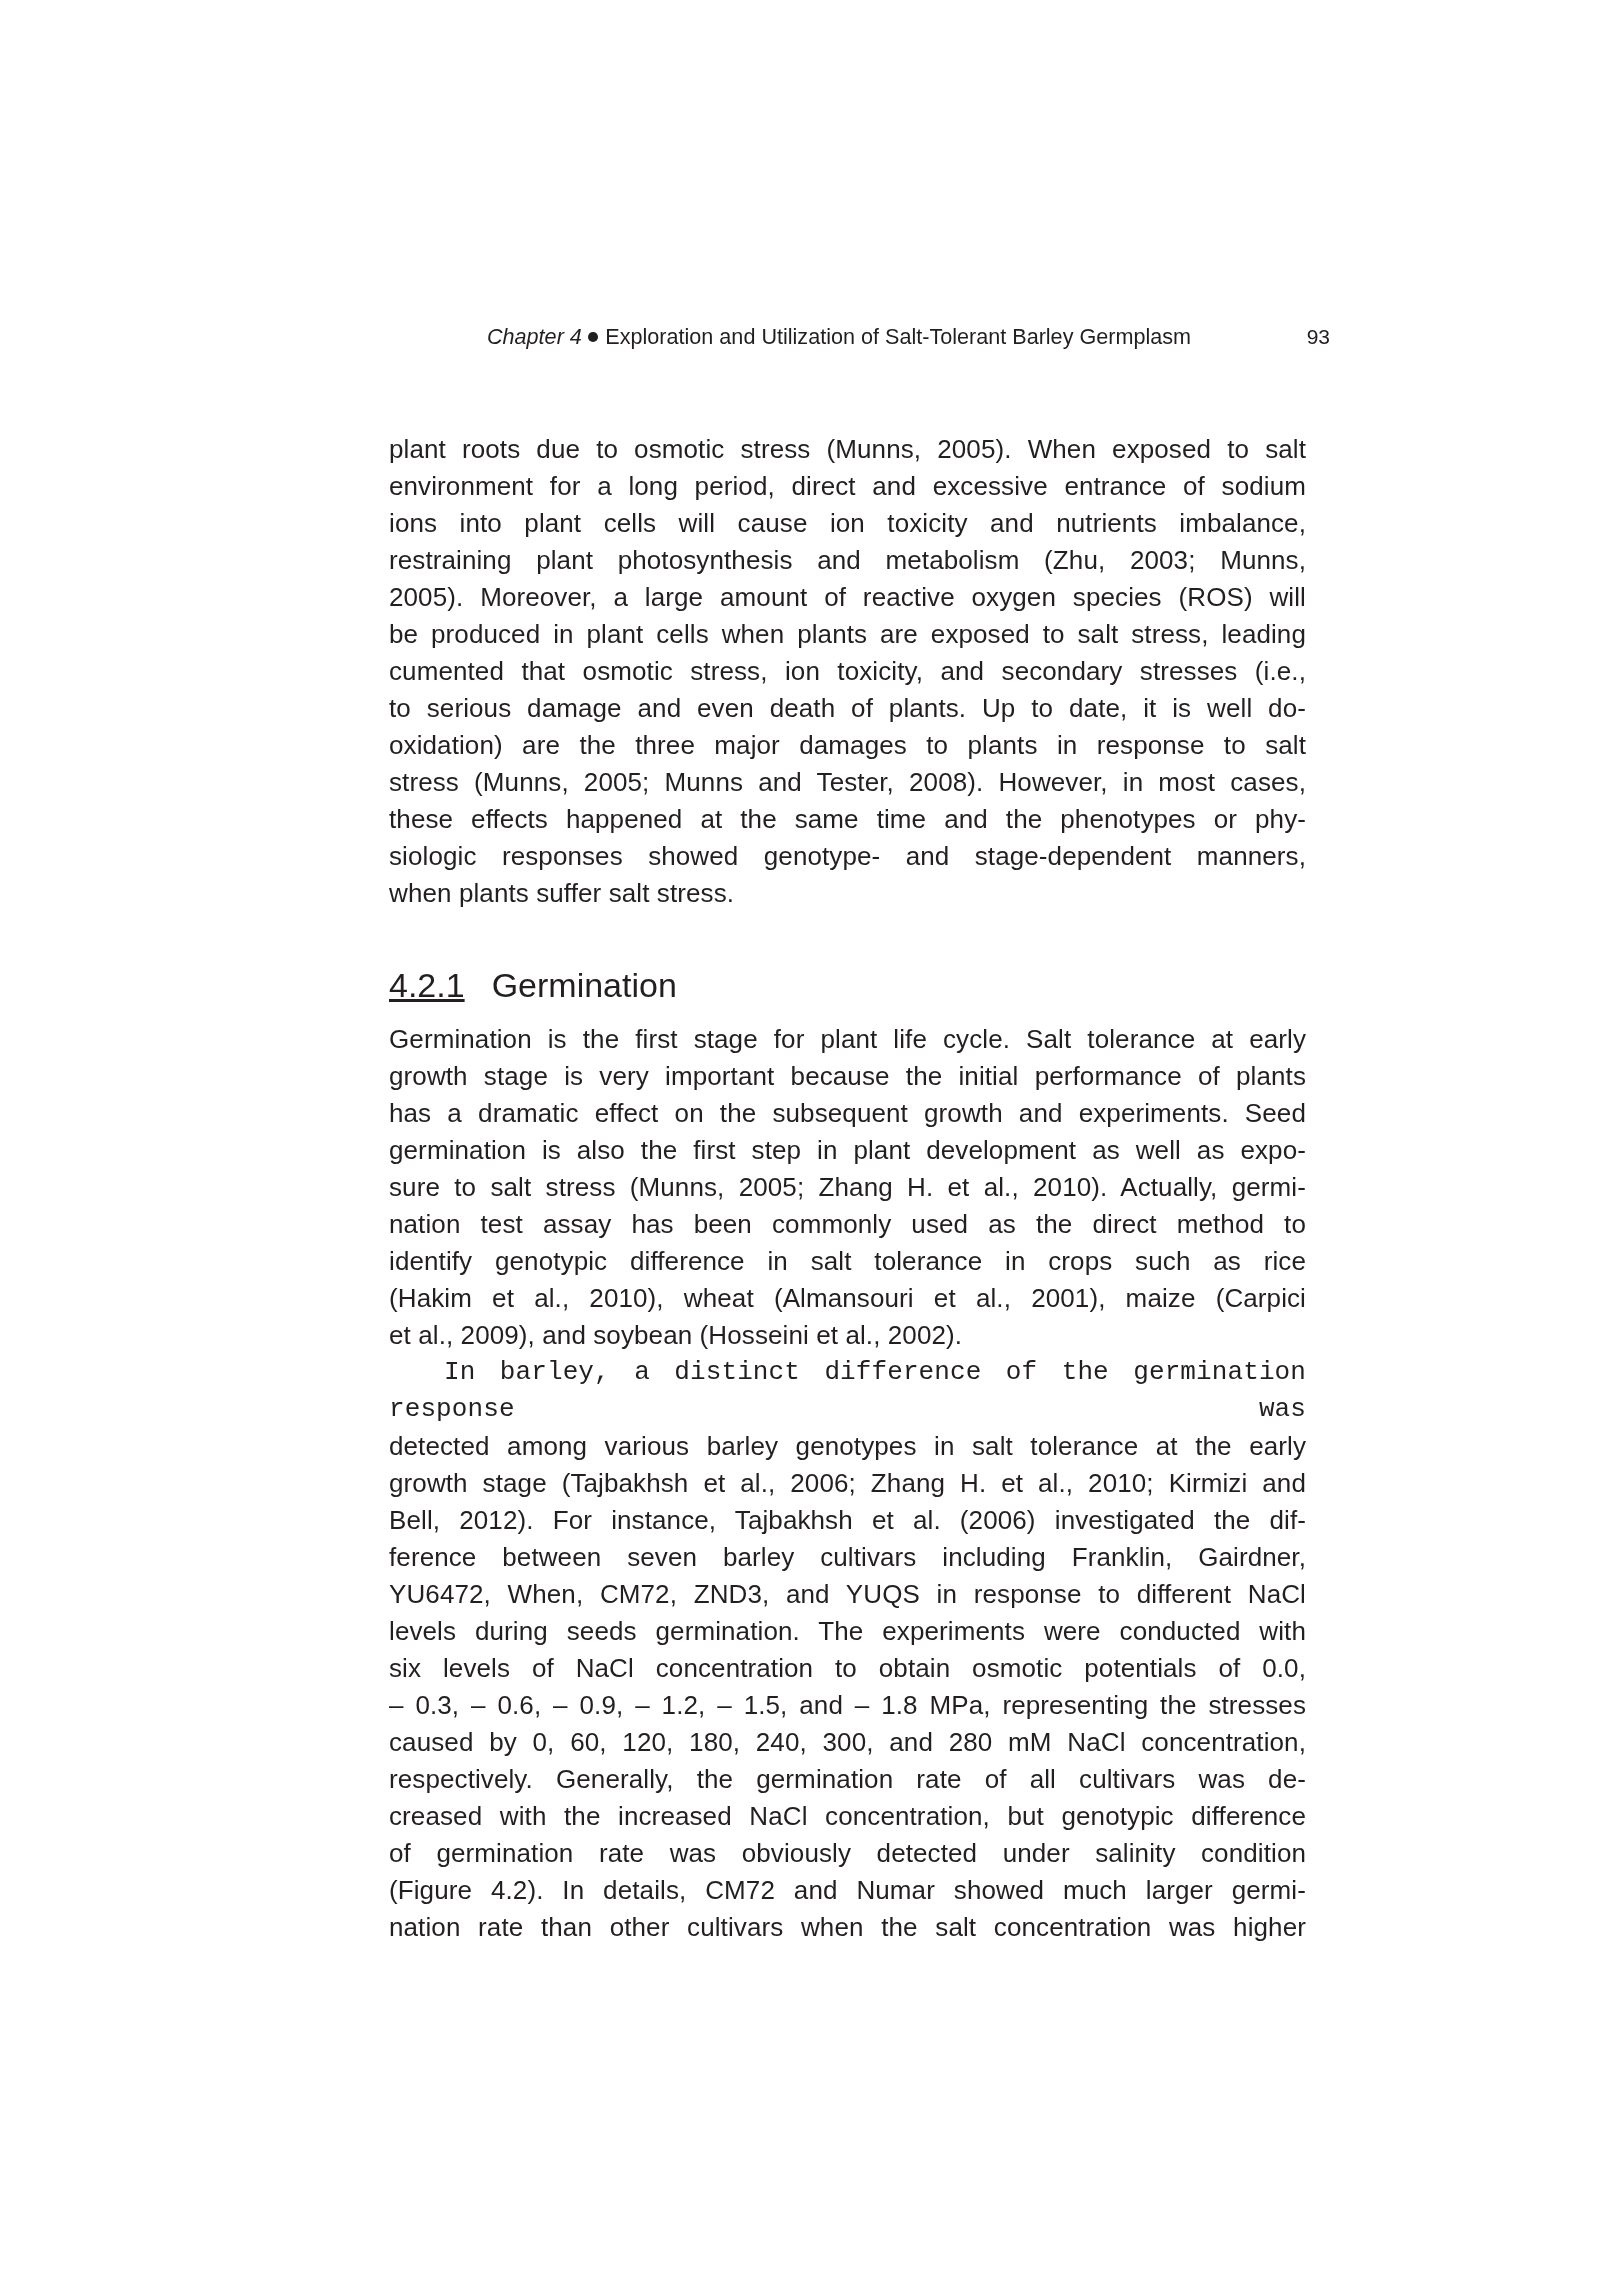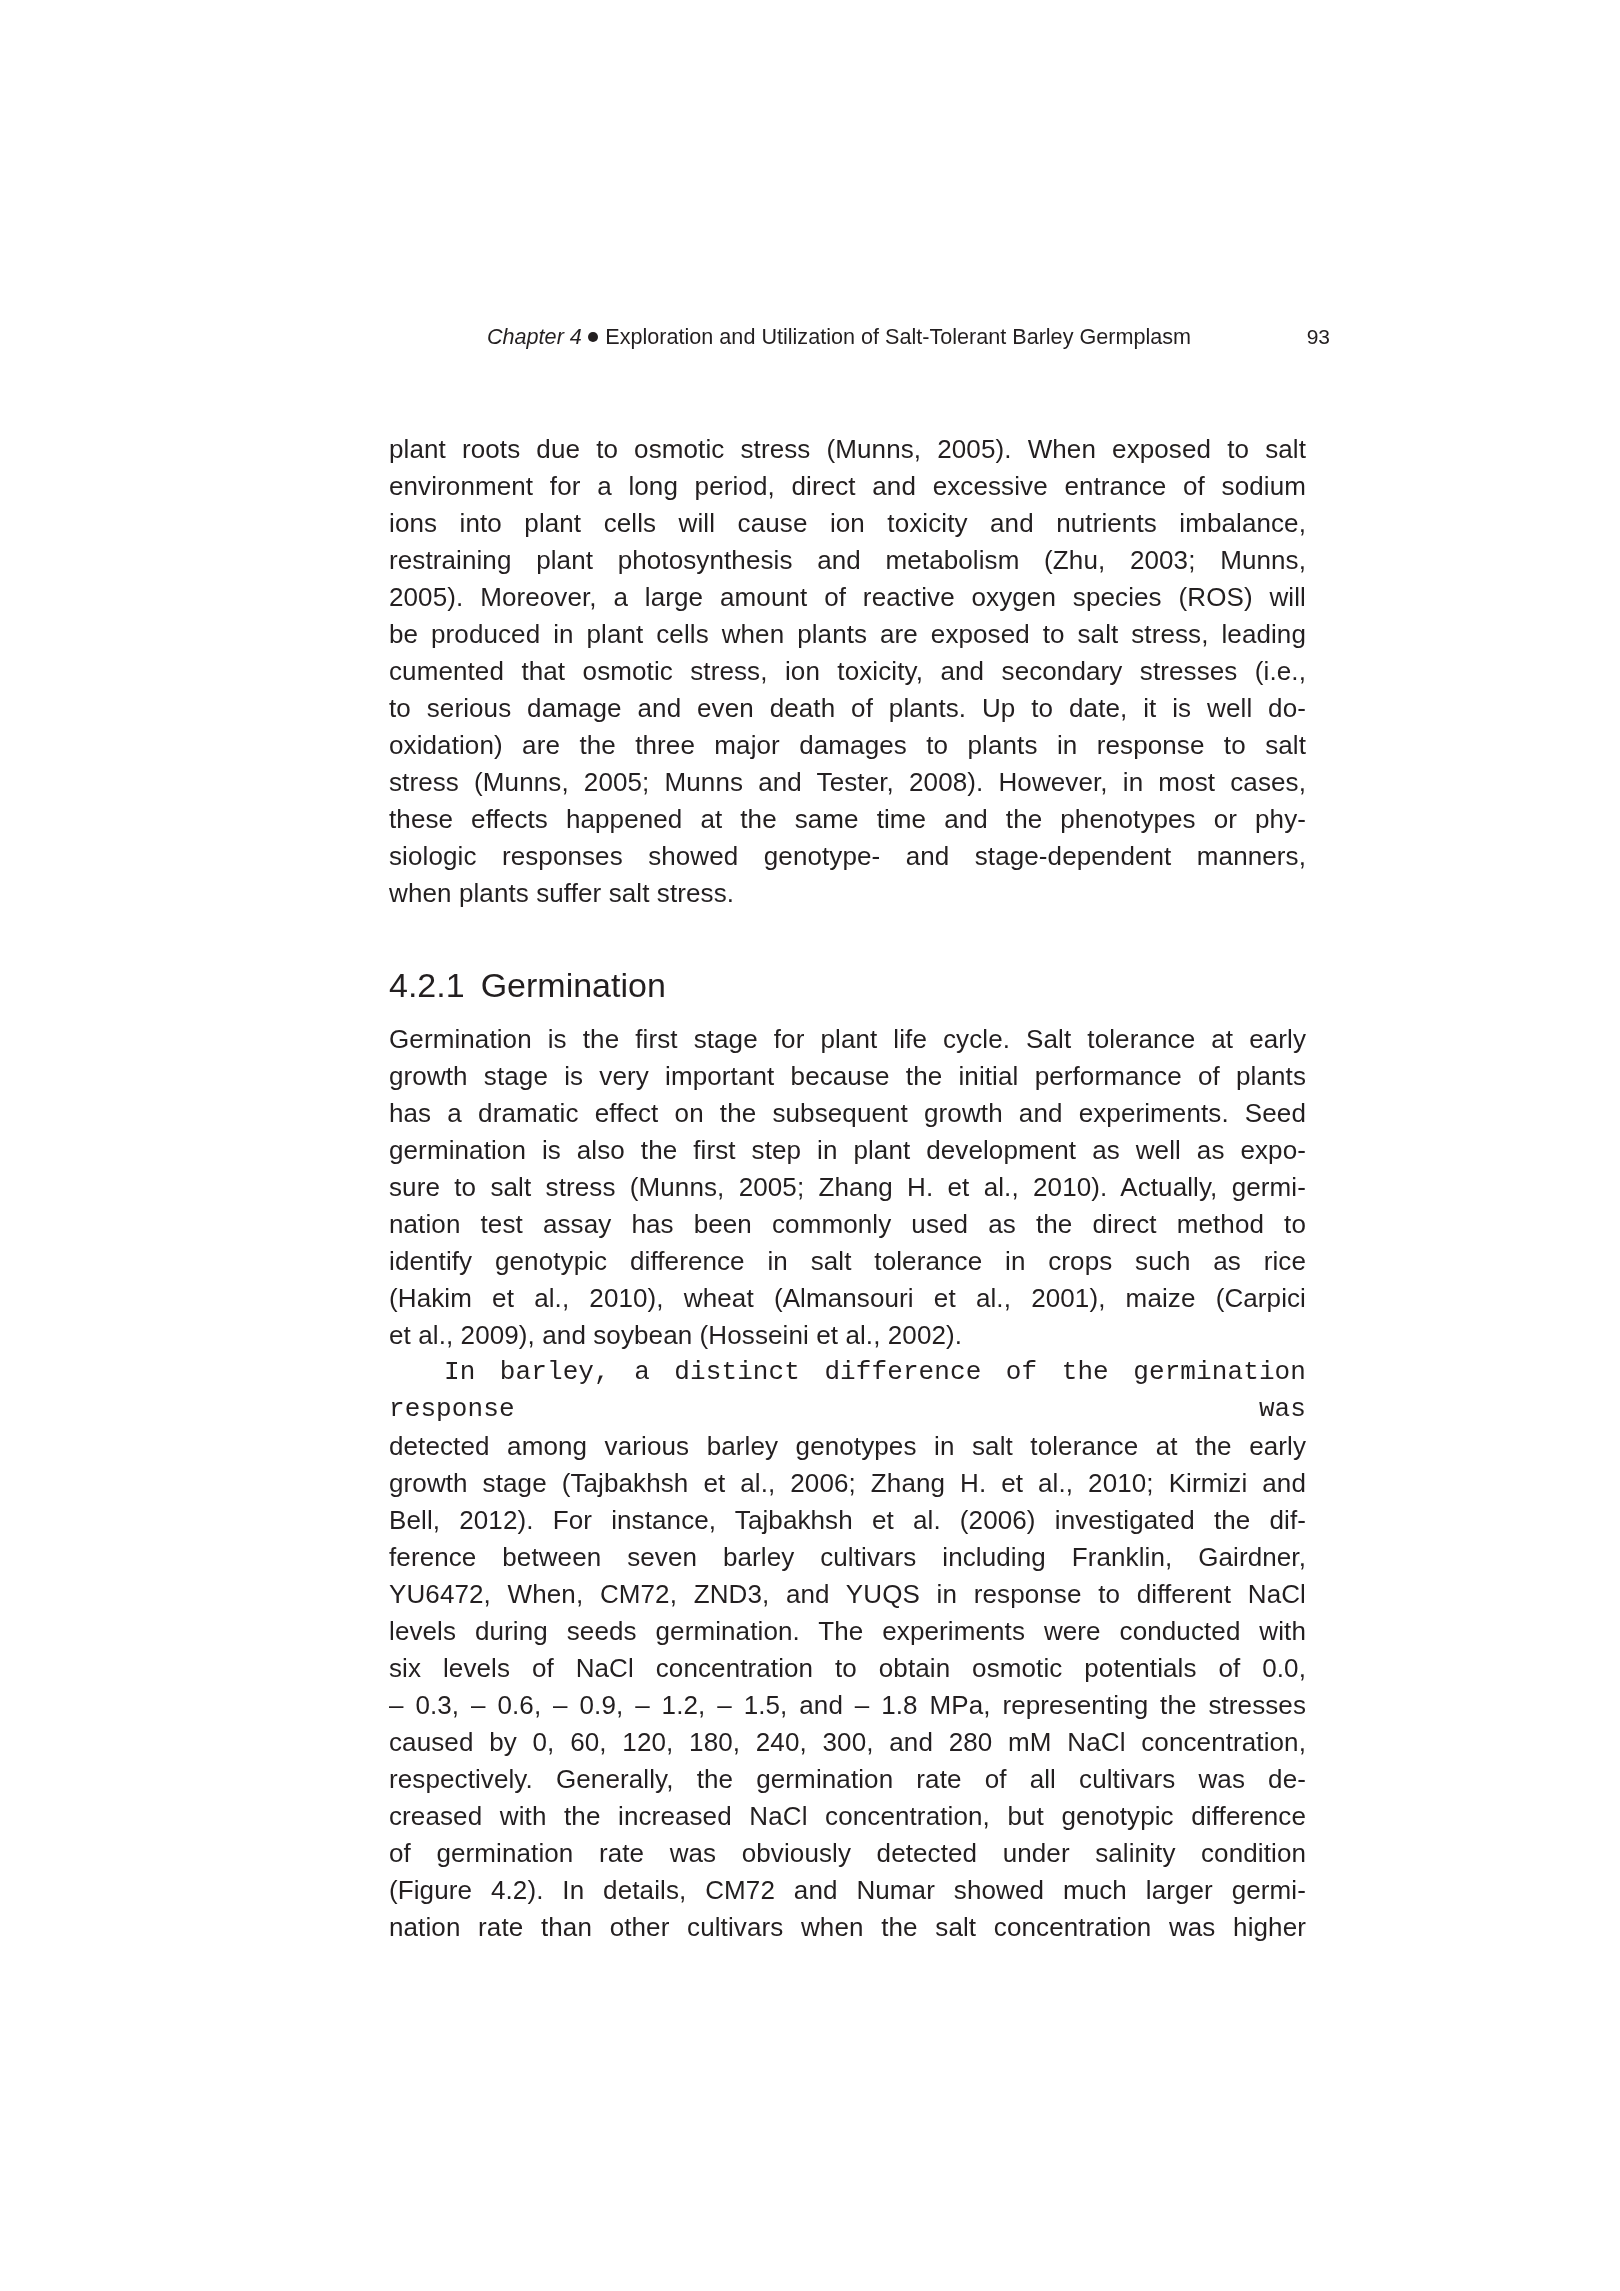--- a/index.html
+++ b/index.html
@@ -62,21 +62,22 @@
       left: 389px;
       top: 963px;
       font-size: 34px;
       line-height: 45px;
       font-weight: normal;
       margin: 0;
       color: #231f20;
       white-space: nowrap;
     }
     .section-heading .num {
-      margin-right: 16px;
+      margin-right: 27px;
+      text-decoration: underline;
     }
     .block-2 { top: 1021px; }
     .indent { text-indent: 55px; font-family: Liberation Mono, monospace; }
     .line { display: block; text-align: justify; text-align-last: justify; }
     .line.last { text-align-last: left; }
   </style>
 </head>
 <body>
 
 <div class="running-header">

